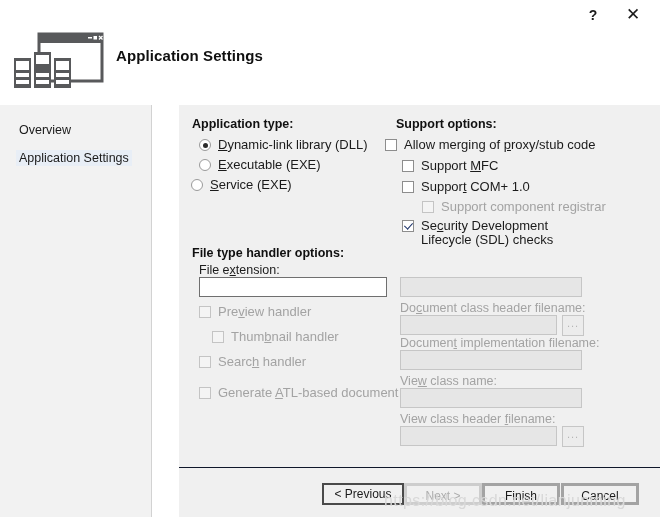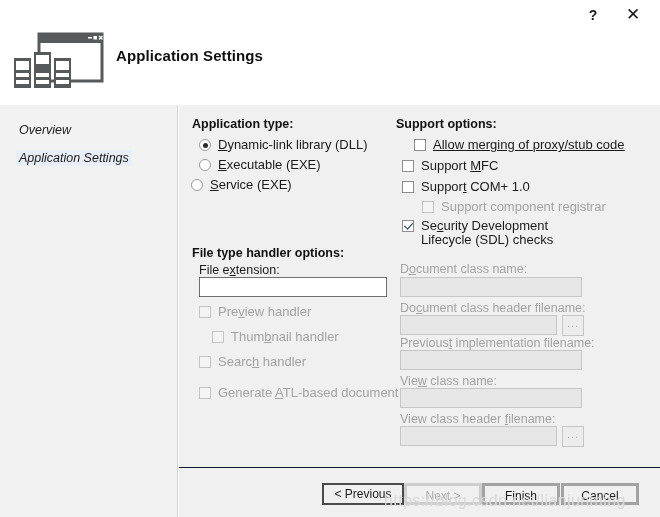--- a/index.html
+++ b/index.html
@@ -64,25 +64,24 @@
     font-size: 15px;
     font-weight: bold;
     color: #101010;
     letter-spacing: .1px;
   }
 
   
   .sidebar {
     position: absolute;
     left: 0; top: 105px;
-    width: 178px; height: 412px;
+    width: 152px; height: 412px;
     background: #f2f2f2;
     border-right: 1px solid #d2d2d2;
     box-sizing: border-box;
-    font-style: italic;
   }
   .side-item {
     position: absolute;
     left: 16px;
     font-size: 12.5px;
     color: #1b1b1b;
     padding: 1px 3px;
     white-space: nowrap;
   }
   .side-item.selected {
@@ -283,21 +282,21 @@
     <span class="radio"></span>
     <span class="opt-label"><u>E</u><span>xecutable (EXE)</span></span>
   </div>
   <div class="opt" style="left:12px; top:73px;">
     <span class="radio"></span>
     <span class="opt-label"><u>S</u><span>ervice (EXE)</span></span>
   </div>
 
   <div class="grp-title" style="left:217px; top:12px;">Support options:</div>
 
-  <div class="opt" style="left:235px; top:33px;text-decoration:underline;">
+  <div class="opt" style="left:206px; top:33px;">
     <span class="chk"></span>
     <span class="opt-label"><span>Allow merging of </span><u>p</u><span>roxy/stub code</span></span>
   </div>
   <div class="opt" style="left:223px; top:54px;">
     <span class="chk"></span>
     <span class="opt-label"><span>Support </span><u>M</u><span>FC</span></span>
   </div>
   <div class="opt" style="left:223px; top:75px;">
     <span class="chk"></span>
     <span class="opt-label"><span>Suppor</span><u>t</u><span> COM+ 1.0</span></span>
@@ -326,28 +325,27 @@
   </div>
   <div class="opt dis" style="left:20px; top:250px;">
     <span class="chk dis"></span>
     <span class="opt-label" style="color:#a3a3a3"><span>Searc</span><u>h</u><span> handler</span></span>
   </div>
   <div class="opt dis" style="left:20px; top:281px;">
     <span class="chk dis"></span>
     <span class="opt-label" style="color:#a3a3a3"><span>Generate </span><u>A</u><span>TL-based document</span></span>
   </div>
 
-  <div class="lbl dis" style="left:221px; top:157px;"><span>D</span><u>o</u><span>cument class name:</span></div>
   <input class="inp dis" style="left: 221px; top: 172px; width: 182px;" disabled="" value="">
 
   <div class="lbl dis" style="left:221px; top:196px;"><span>Do</span><u>c</u><span>ument class header filename:</span></div>
   <input class="inp dis" style="left: 221px; top: 210px; width: 157px;" disabled="" value="">
   <div class="browse" style="left:383px; top:210px;">...</div>
 
-  <div class="lbl dis" style="left:221px; top:231px;"><span>Previous</span><u>t</u><span> implementation filename:</span></div>
+  <div class="lbl dis" style="left:221px; top:231px;"><span>Documen</span><u>t</u><span> implementation filename:</span></div>
   <input class="inp dis" style="left: 221px; top: 245px; width: 182px;" disabled="" value="">
 
   <div class="lbl dis" style="left:221px; top:269px;"><span>Vie</span><u>w</u><span> class name:</span></div>
   <input class="inp dis" style="left: 221px; top: 283px; width: 182px;" disabled="" value="">
 
   <div class="lbl dis" style="left:221px; top:307px;"><span>View class header </span><u>f</u><span>ilename:</span></div>
   <input class="inp dis" style="left: 221px; top: 321px; width: 157px;" disabled="" value="">
   <div class="browse" style="left:383px; top:321px;">...</div>
 
 </div>

